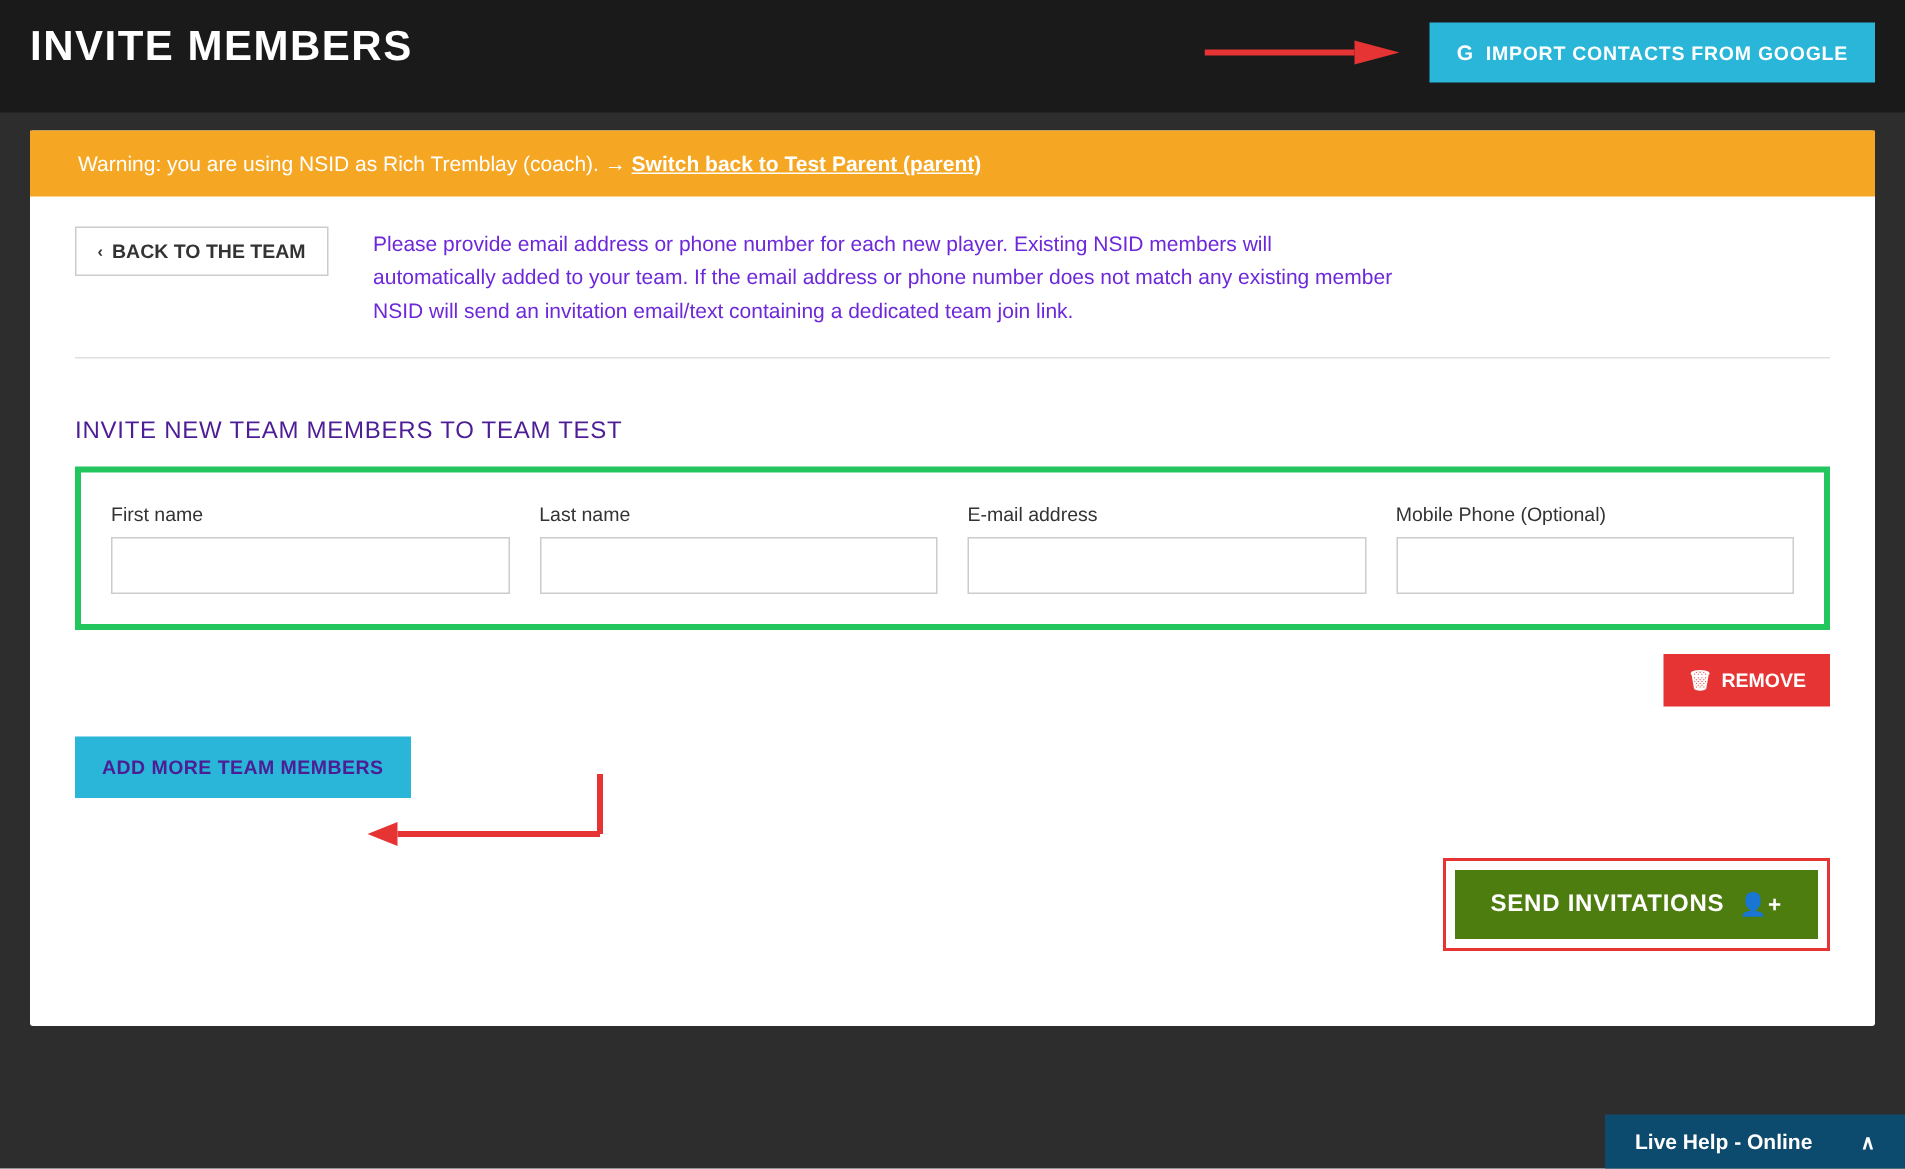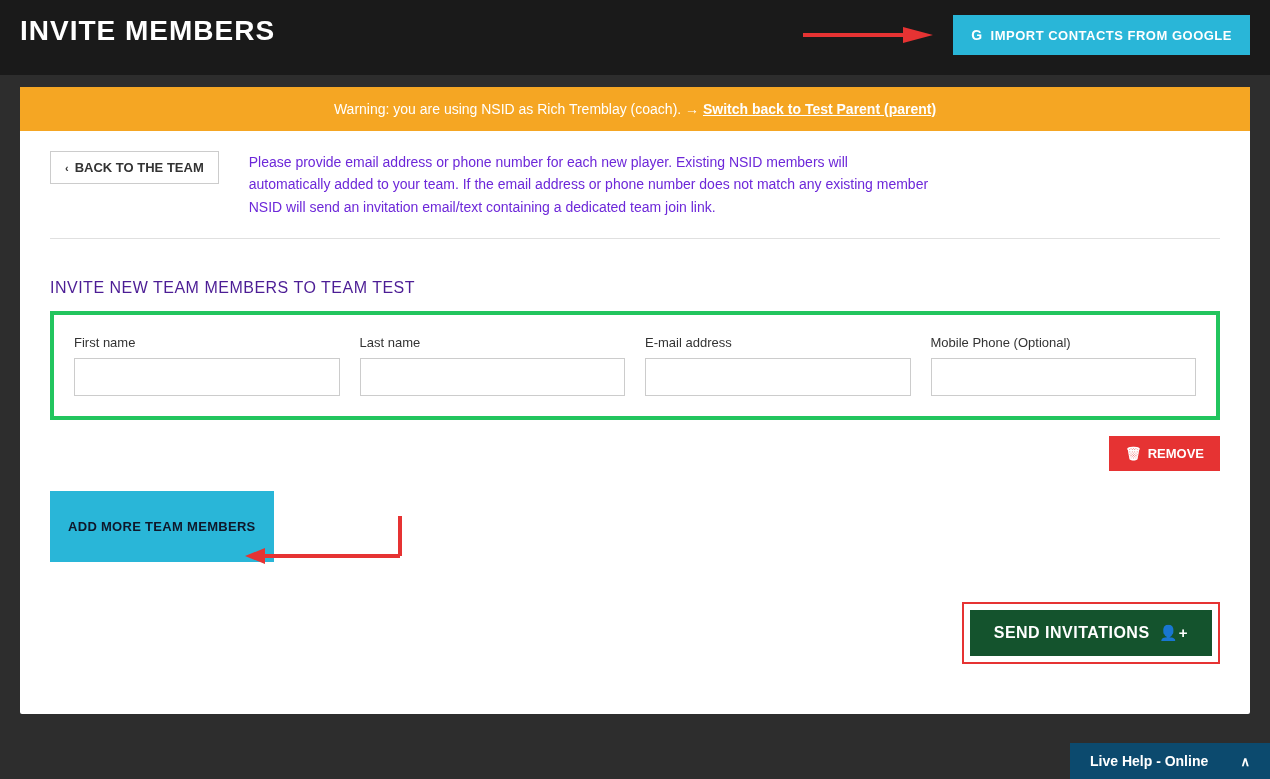--- a/index.html
+++ b/index.html
@@ -62,22 +62,22 @@
       background-color: #ffffff;
       margin: 12px 20px;
       padding: 0;
       border-radius: 2px;
     }
 
     
     #warning-banner {
       background-color: #f5a623;
       color: #ffffff;
-      text-align: center;
-      padding: 14px 20px;
+      text-align: left;
+      padding: 14px 32px;
       font-size: 14px;
     }
 
     #warning-banner a {
       color: #ffffff;
       text-decoration: underline;
       font-weight: bold;
       cursor: pointer;
     }
 
@@ -193,23 +193,23 @@
     #add-more-section {
       display: flex;
       align-items: center;
       gap: 0;
       margin-bottom: 40px;
       position: relative;
     }
 
     #add-more-btn {
       background-color: #29b6d8;
-      color: #0f172a;
-      border: none;
-      padding: 28px 18px;
+      color: #4c1d95;
+      border: none;
+      padding: 13px 18px;
       font-size: 13px;
       font-weight: 700;
       cursor: pointer;
       text-transform: uppercase;
       letter-spacing: 0.3px;
       white-space: nowrap;
     }
 
     
     #send-section {
@@ -218,21 +218,21 @@
       margin-top: 30px;
       padding-bottom: 20px;
     }
 
     #send-wrapper {
       border: 2px solid #e63333;
       padding: 6px;
     }
 
     #send-btn {
-      background-color: #14532d;
+      background-color: #4d7c0f;
       color: #ffffff;
       border: none;
       padding: 14px 24px;
       font-size: 16px;
       font-weight: 700;
       cursor: pointer;
       display: flex;
       align-items: center;
       gap: 10px;
       text-transform: uppercase;

